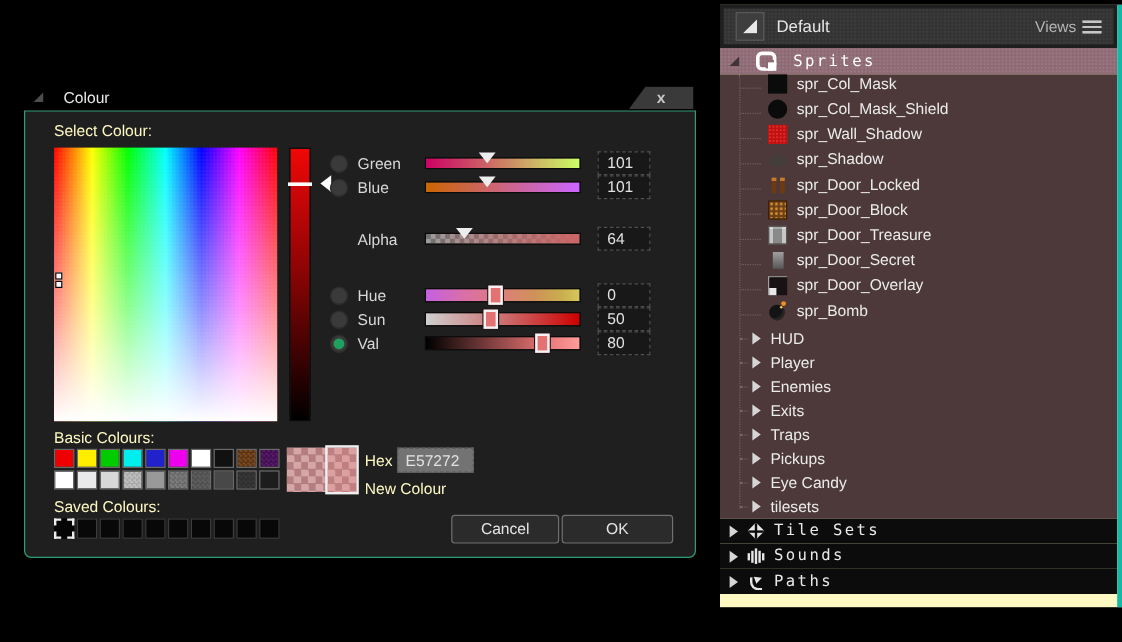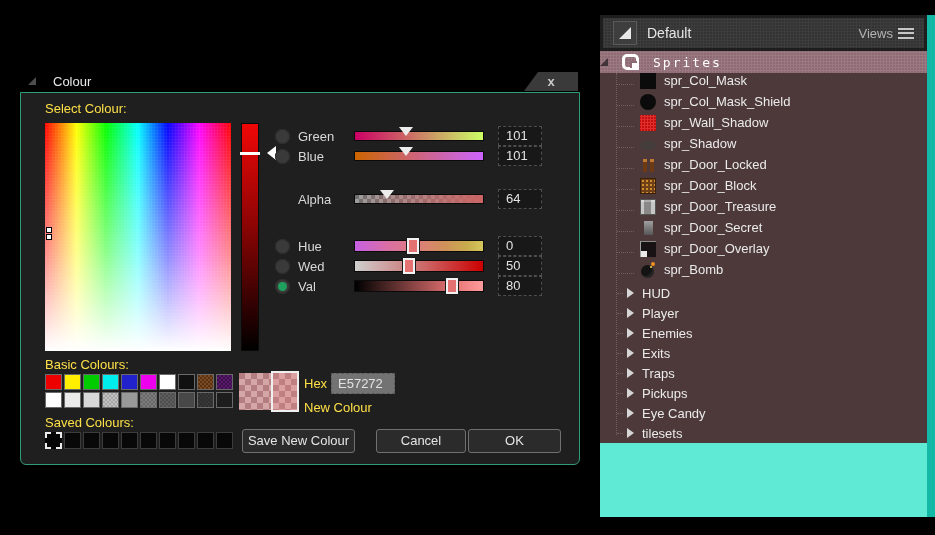--- a/index.html
+++ b/index.html
@@ -14,21 +14,21 @@
       linear-gradient(90deg,#272727 0%,#223c36 32%,#15826a 62%,#26b violet 0),
       linear-gradient(90deg,#272727 0%,#223c36 32%,#15826a 62%,#27b090 100%);
     background-size:4px 4px,auto,auto;
     display:flex;align-items:center;gap:17px;padding-left:8px;color:#e8e8e8}
   .dlg-tri{width:0;height:0;border-bottom:8px solid #4d4d4d;border-left:8px solid transparent}
   .dlg-close{position:absolute;right:2px;top:2px;width:54px;height:19px;background:#3a3a3a;
     clip-path:polygon(14px 0,100% 0,100% 100%,0 100%);
     display:flex;align-items:center;justify-content:center;color:#c9c9c9;font-weight:bold;cursor:default}
   .dlg-body{position:absolute;left:0;top:22px;right:0;bottom:0;background:#1f1f1f;
     border:1px solid #2f9e78;border-radius:0 0 6px 6px}
-  .lbl{position:absolute;color:#fde047}
+  .lbl{position:absolute;color:#fef9c3}
 
   .cfield{position:absolute;left:24px;top:30px;width:186px;height:228px;
     background-image:radial-gradient(rgba(255,255,255,.06) 1px,transparent 1.1px),
       linear-gradient(to bottom,rgba(255,255,255,0) 0%,rgba(255,255,255,.55) 58%,#fff 100%),
       linear-gradient(to right,#f00,#ff0 17%,#0f0 33%,#0ff 50%,#00f 66%,#f0f 83%,#f00);
     background-size:3px 3px,auto,auto}
   .ccur{position:absolute;left:1px;top:104px;width:7px;height:13px}
   .ccur i{display:block;width:6px;height:6px;background:#fff;border:1px solid #000;margin-bottom:1px}
 
   .vstrip{position:absolute;left:220px;top:30px;width:18px;height:228px;
@@ -82,35 +82,35 @@
   .hexfield{position:absolute;left:310px;top:280px;width:64px;height:21px;line-height:19px;
     background:#737373;border:1px dashed #5a5a5a;padding-left:6px;color:#e2e2e2}
 
   .btn{position:absolute;height:24px;background:#2b2b2b;border:1px solid #707070;border-radius:3px;
     color:#e5e5e5;text-align:center;line-height:22px;cursor:default}
   .btn-save{left:221px;top:336px;width:113px}
   .btn-cancel{left:355px;top:336px;width:90px}
   .btn-ok{left:447px;top:336px;width:93px}
 
   
-  .panel{position:absolute;left:600px;top:15px;width:335px;height:502px;background:#5eead4;
-    overflow:hidden;border-right:8px solid #14b8a6}
+  .panel{position:absolute;left:600px;top:4px;width:335px;height:502px;background:#fef9c3;
+    overflow:hidden;border-right:4px solid #14b8a6}
   .phead{height:36px;background-color:#333;border:3px solid #1e1e1e;
     background-image:radial-gradient(rgba(255,255,255,.05) 1px,transparent 1.2px);background-size:3px 3px;
     display:flex;align-items:center;gap:10px;padding:0 10px}
   .phead-icon{width:24px;height:24px;background:#3e3e3e;border:1px solid #5a5a5a;position:relative;flex:none}
   .phead-icon::after{content:"";position:absolute;inset:5px;background:#e8e8e8;
     clip-path:polygon(0 100%,100% 0,100% 100%)}
   .phead-title{font-size:14px;color:#e6e6e6}
   .views{margin-left:auto;display:flex;align-items:center;gap:5px;color:#b3b3b3}
   .burger{width:16px;height:11px;
     background:linear-gradient(#c6c6c6 0 2px,transparent 2px 4.5px,#c6c6c6 4.5px 6.5px,transparent 6.5px 9px,#c6c6c6 9px 11px)}
 
   .mono{font-family:"DejaVu Sans Mono",monospace;letter-spacing:2px;font-size:13px;color:#fff}
-  .row-sprites{height:22px;background-color:#8e6a75;display:flex;align-items:center;gap:14px;padding-left:0;
+  .row-sprites{height:22px;background-color:#8e6a75;display:flex;align-items:center;gap:14px;padding-left:8px;
     background-image:radial-gradient(rgba(255,255,255,.10) 1px,transparent 1.2px);background-size:3px 3px}
   .exp-tri{width:0;height:0;border-bottom:8px solid #41333a;border-left:8px solid transparent;flex:none}
   .spr-icon{position:relative;width:17px;height:16px;border:3px solid #fff;border-radius:5px;flex:none}
   .spr-icon::after{content:"";position:absolute;right:-3px;bottom:-3px;width:7px;height:7px;background:#fff;
     box-shadow:-2px -2px 0 #8e6a75}
 
   .tree{position:relative;background:#4d3939}
   .tree::before{content:"";position:absolute;left:16px;top:0;bottom:8px;border-left:1px dotted rgba(255,255,255,.20)}
   .titem{position:relative;height:21px;display:flex;align-items:flex-start;gap:8px;padding-left:40px;color:#ebebeb}
   .titem::before{content:"";position:absolute;left:17px;top:50%;width:17px;border-top:1px dotted rgba(255,255,255,.20)}
@@ -214,21 +214,21 @@
           <div class="srow gap-xl">
             <span class="radio off"></span>
             <span class="slbl">Hue</span>
             <div class="track track-hue">
               <div class="h sq" style="--pos: 45%;"></div>
             </div>
             <div class="vfield">0</div>
           </div>
           <div class="srow">
             <span class="radio off"></span>
-            <span class="slbl">Wed</span>
+            <span class="slbl">Sun</span>
             <div class="track track-sat">
               <div class="h sq" style="--pos: 42%;"></div>
             </div>
             <div class="vfield">50</div>
           </div>
           <div class="srow">
             <span class="radio on"></span>
             <span class="slbl">Val</span>
             <div class="track track-val">
               <div class="h sq" style="--pos: 76%;"></div>
@@ -277,21 +277,20 @@
           <div class="sswatch"></div>
           <div class="sswatch"></div>
           <div class="sswatch"></div>
           <div class="sswatch"></div>
           <div class="sswatch"></div>
           <div class="sswatch"></div>
           <div class="sswatch"></div>
           <div class="sswatch"></div>
         </div>
 
-      <div class="btn btn-save">Save New Colour</div>
       <div class="btn btn-cancel">Cancel</div>
       <div class="btn btn-ok">OK</div>
     </div>
   </div>
 
   <div class="panel">
     <div class="phead">
       <span class="phead-icon"></span>
       <span class="phead-title">Default</span>
       <span class="views">
@@ -380,15 +379,33 @@
             <span class="col-tri"></span>
             <span>Eye Candy</span>
           </div>
           <div class="tfolder">
             <span class="col-tri"></span>
             <span>tilesets</span>
           </div>
         </div>
     </div>
 
+    <div>
+
+    <div class="bgrow">
+          <span class="col-tri"></span>
+          <span class="icon14 ic-tileset"></span>
+          <span class="mono">Tile Sets</span>
+        </div>
+        <div class="bgrow">
+          <span class="col-tri"></span>
+          <span class="icon14 ic-sound"></span>
+          <span class="mono">Sounds</span>
+        </div>
+        <div class="bgrow">
+          <span class="col-tri"></span>
+          <span class="icon14 ic-path"></span>
+          <span class="mono">Paths</span>
+        </div>
+      </div>
   </div>
 
 </div>
 
 </body></html>

